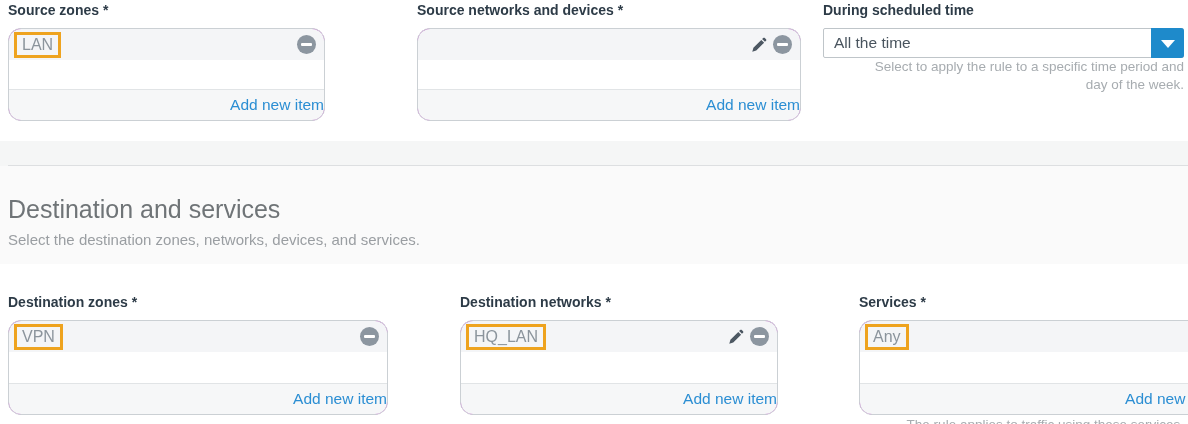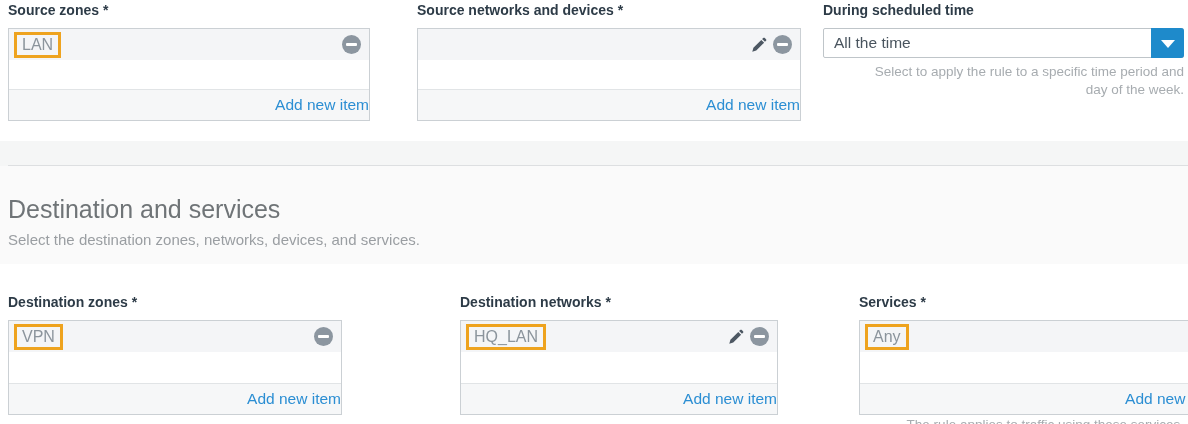--- a/index.html
+++ b/index.html
@@ -6,40 +6,40 @@
   html, body { margin: 0; padding: 0; background: #ffffff; }
   .page {
     position: relative;
     width: 1188px;
     height: 424px;
     background: #ffffff;
     overflow: hidden;
     font-family: "Liberation Sans", sans-serif;
   }
   .col { position: absolute; }
-  .col-1 { left: 8px;   top: 2px; width: 362px; }
+  .col-1 { left: 8px;   top: 2px; width: 317px; }
   .col-2 { left: 417px; top: 2px; width: 384px; }
   .col-3 { left: 823px; top: 2px; width: 361px; }
-  .col-4 { left: 8px;   top: 294px; width: 334px; }
+  .col-4 { left: 8px;   top: 294px; width: 380px; }
   .col-5 { left: 417px; top: 294px; width: 361px; padding-left: 43px; }
   .col-6 { left: 823px; top: 294px; width: 361px; margin-left: 36px; }
 
   .field-label {
     font-size: 14px;
     font-weight: bold;
     color: #2d3b47;
     line-height: 16px;
     margin-bottom: 10px;
     white-space: nowrap;
   }
   .req { font-weight: bold; color: #2d3b47; }
 
   .listbox {
     border: 1px solid #cbd0d4;
-    border-radius: 0;
+    border-radius: 13px;
     background: #a21caf;
     overflow: hidden;
   }
   .listbox .item {
     height: 31px;
     background: #f4f5f7;
     display: flex;
     align-items: center;
     padding: 0 8px 0 5px;
   }
@@ -107,21 +107,20 @@
   }
   .dropdown .dd-btn::after {
     content: "";
     position: absolute;
     left: 10px; top: 12px;
     border-left: 7px solid transparent;
     border-right: 7px solid transparent;
     border-top: 8px solid #ffffff;
   }
   .help-text {
-    margin-top: 5px;
     font-size: 13.5px;
     line-height: 18px;
     color: #a7acb0;
     text-align: right;
   }
 
   .divider-band {
     position: absolute;
     left: 0; top: 141px;
     width: 1188px; height: 25px;

